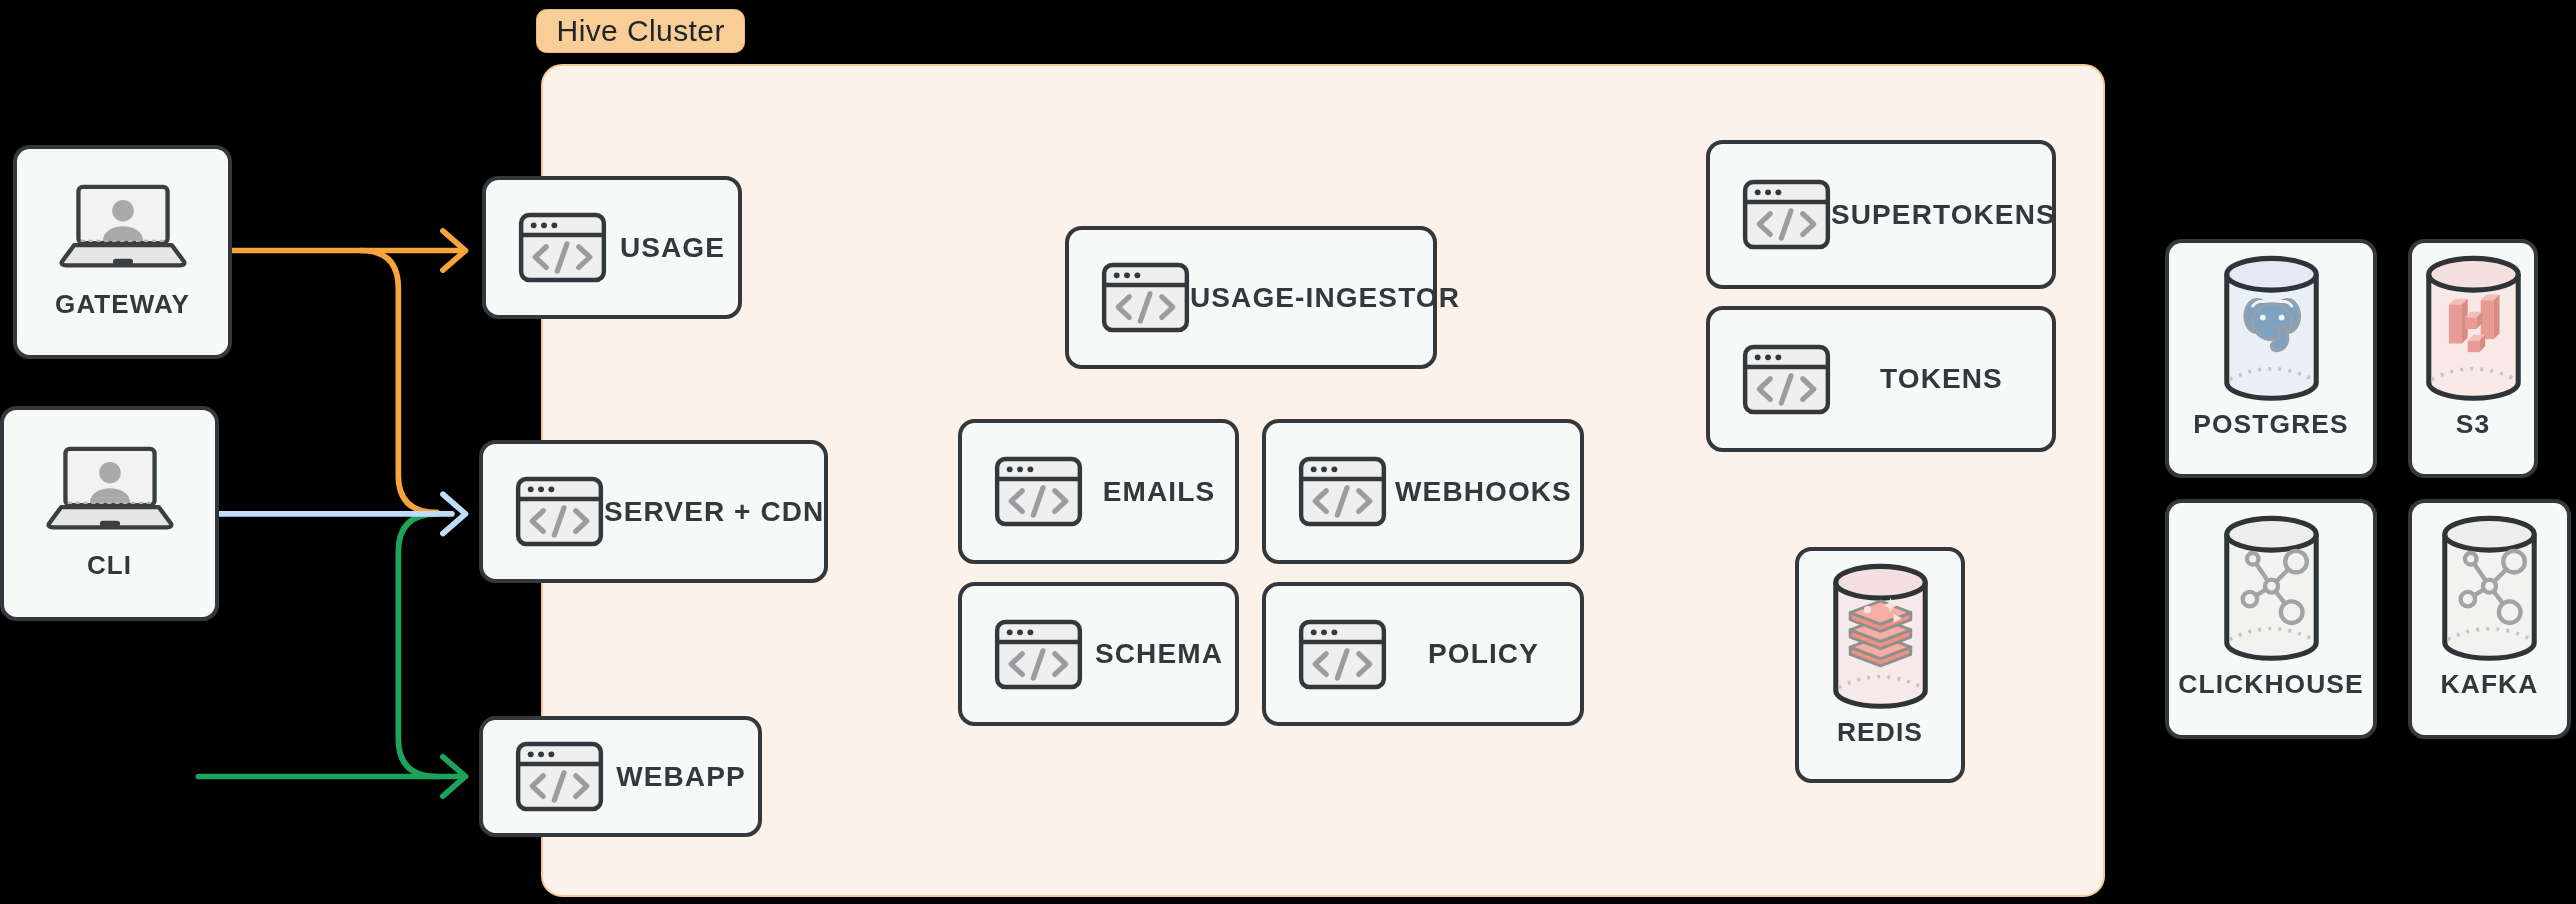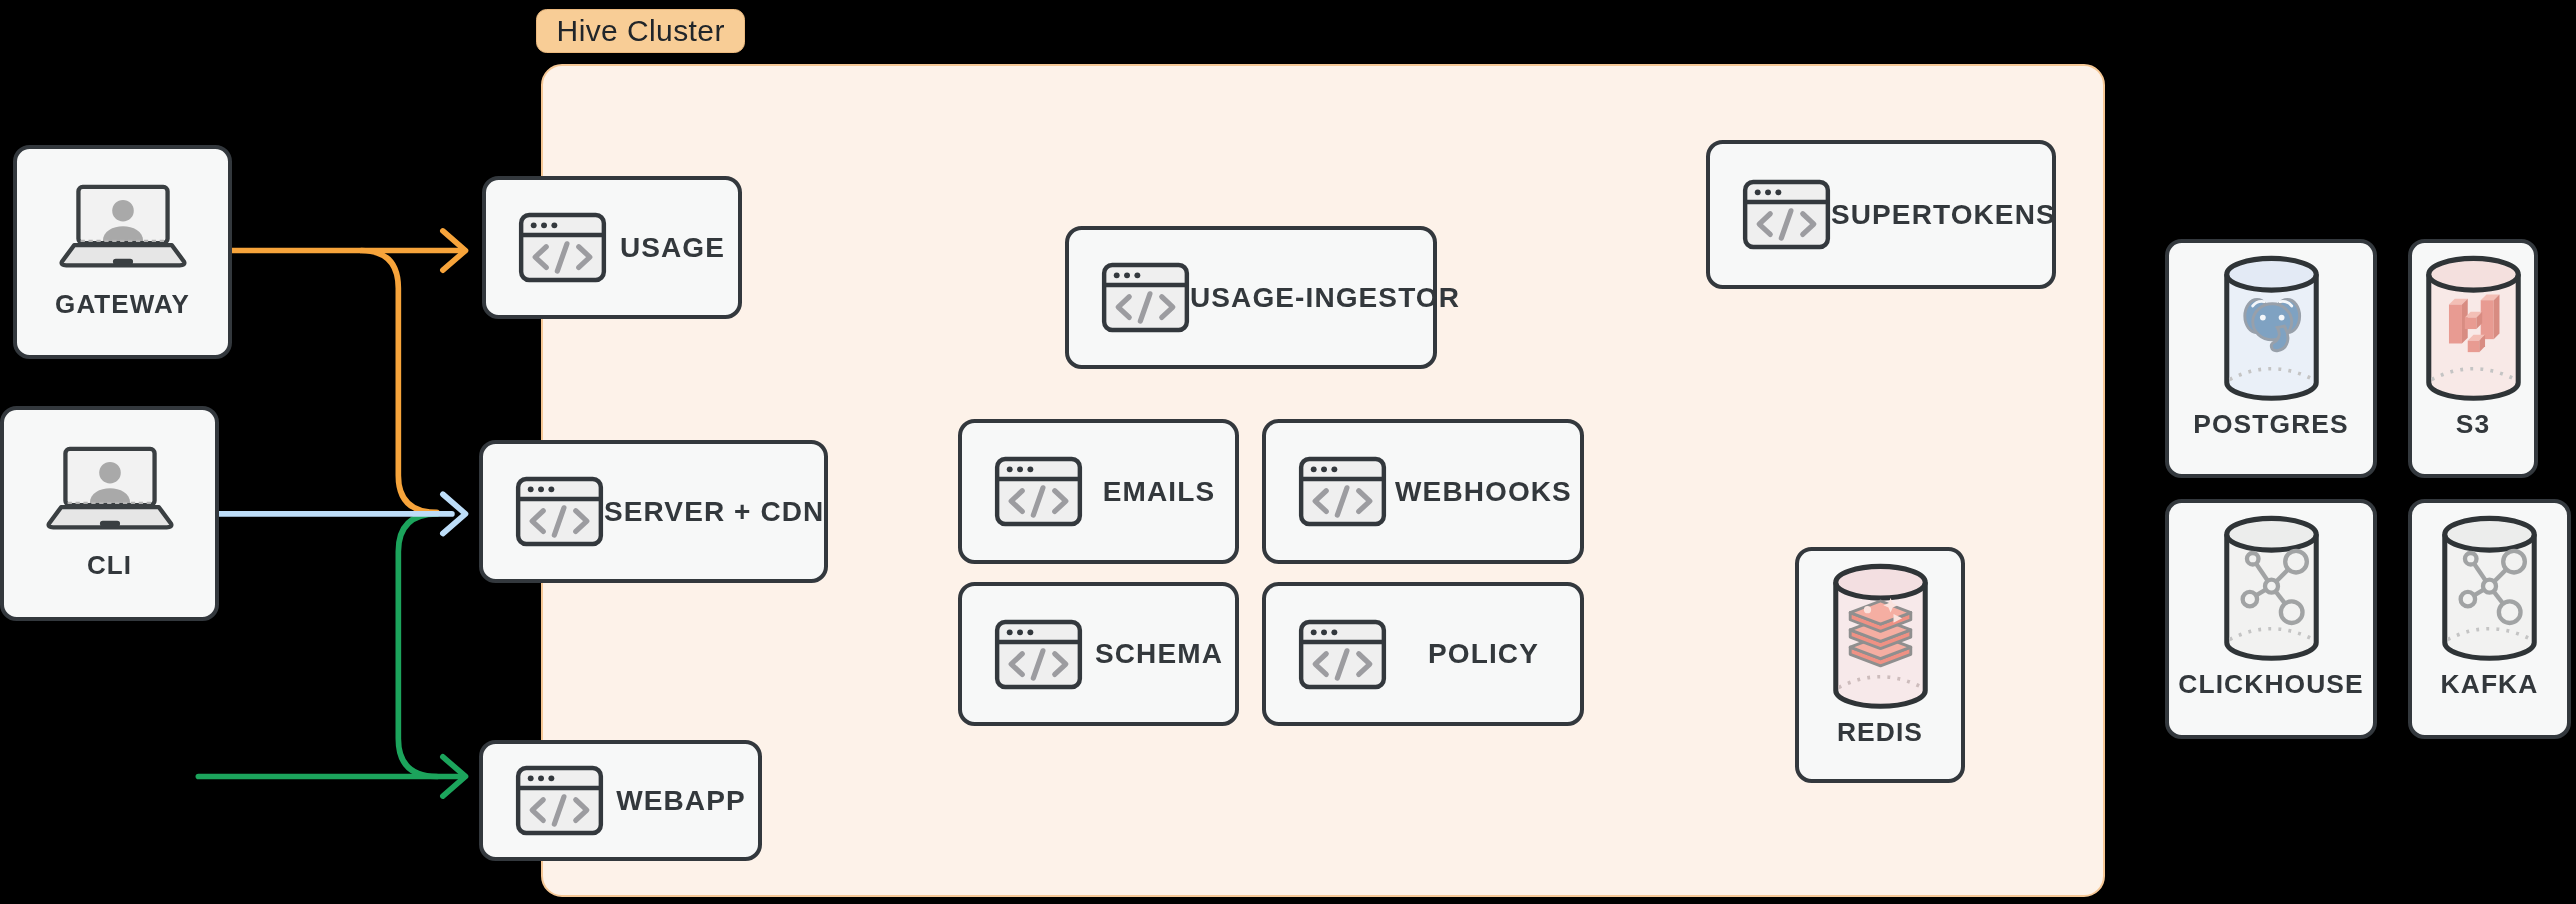--- a/index.html
+++ b/index.html
@@ -164,21 +164,21 @@
         <use href="#sym-code"></use>
       </svg>
     <div class="lbl">USAGE</div>
   </div>
   <div class="node svc" style="left:479px;top:440px;width:349px;height:143px">
     <svg class="icon" width="89" height="71" viewBox="0 0 118 94">
         <use href="#sym-code"></use>
       </svg>
     <div class="lbl">SERVER + CDN</div>
   </div>
-  <div class="node svc" style="left:479px;top:740px;width:283px;height:121px">
+  <div class="node svc" style="left:479px;top:716px;width:283px;height:121px">
     <svg class="icon" width="89" height="71" viewBox="0 0 118 94">
         <use href="#sym-code"></use>
       </svg>
     <div class="lbl">WEBAPP</div>
   </div>
   <div class="node svc" style="left:1065px;top:226px;width:372px;height:143px">
     <svg class="icon" width="89" height="71" viewBox="0 0 118 94">
         <use href="#sym-code"></use>
       </svg>
     <div class="lbl">USAGE-INGESTOR</div>
@@ -206,20 +206,26 @@
         <use href="#sym-code"></use>
       </svg>
     <div class="lbl">POLICY</div>
   </div>
   <div class="node svc" style="left:1706px;top:140px;width:350px;height:149px">
     <svg class="icon" width="89" height="71" viewBox="0 0 118 94">
         <use href="#sym-code"></use>
       </svg>
     <div class="lbl">SUPERTOKENS</div>
   </div>
+  <div class="node svc" style="left:1706px;top:306px;width:350px;height:146px">
+    <svg class="icon" width="89" height="71" viewBox="0 0 118 94">
+        <use href="#sym-code"></use>
+      </svg>
+    <div class="lbl">TOKENS</div>
+  </div>
 
   <div class="node db" style="left:1795px;top:547px;width:170px;height:236px">
     <svg class="icon" width="101" height="153" viewBox="0 0 134 203">
         <use href="#sym-cyl-redis"></use>
       </svg>
     <div class="lbl">REDIS</div>
   </div>
 
   <div class="node db" style="left:2165px;top:239px;width:212px;height:239px">
     <svg class="icon" width="101" height="153" viewBox="0 0 134 203">

